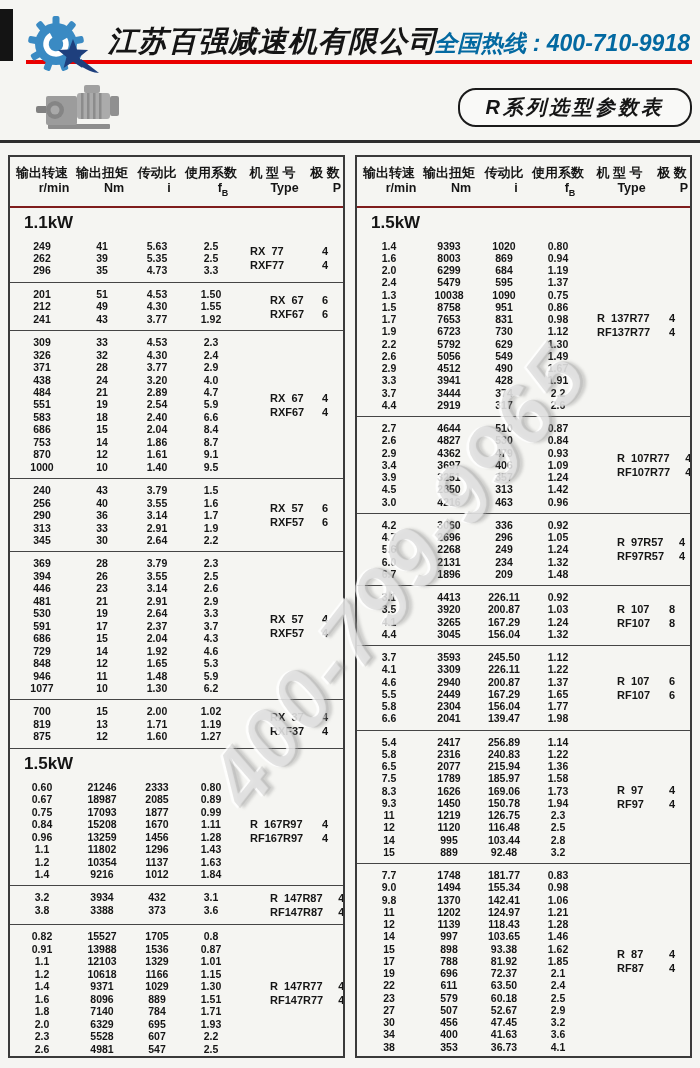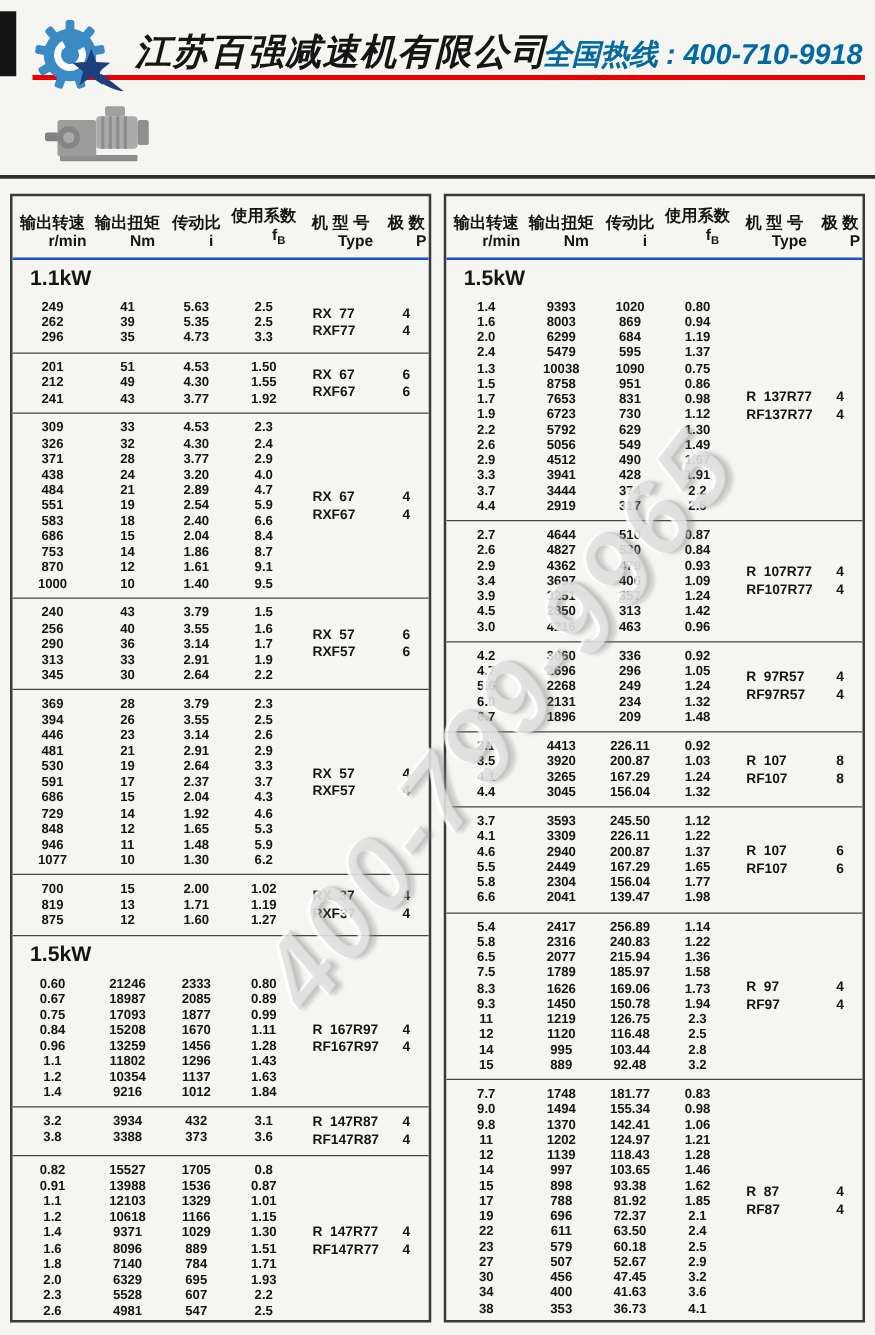--- a/index.html
+++ b/index.html
@@ -26,32 +26,32 @@
     border:2px solid #1a1a1a; border-radius:18px;
     padding:4px 26px; font-size:20px; font-weight:bold; font-style:italic;
     letter-spacing:3px; white-space:nowrap; background:rgba(255,255,255,0.4);
   }
   .dark-line { height:3px; background:#2e2e2e; }
 
   
   .main { display:flex; gap:10px; padding:12px 8px 0 8px; }
   .data-table { flex:1; border:2px solid #3a3a3a; height:903px; overflow:hidden; background:transparent; }
 
-  .thead { display:flex; padding:7px 0 5px 0; border-bottom:2px solid #1d4ed8; font-weight:bold; text-align:center;align-items:flex-end; }
+  .thead { display:flex; padding:7px 0 5px 0; border-bottom:2px solid #7f1d1d; font-weight:bold; text-align:center; }
   .th { white-space:nowrap; }
   .th.c0 { width:64px; } .th.c1 { width:56px; } .th.c2 { width:54px; } .th.c3 { width:54px; }
   .th.c4 { flex:1; } .th.c5 { width:36px; }
   .th-cn { font-size:13px; line-height:17px; }
   .th-unit { font-size:12.5px; line-height:15px;padding-left:24px; }
   .th-unit sub { font-size:9px; }
 
   .tsection.sep { border-top:1.5px solid #454545; }
   .kw { font-size:17px; font-weight:bold; line-height:20px; padding:5px 0 2px 14px; }
   .group { display:flex; padding:5px 0; }
-  .group.sep { border-top:1.5px solid #454545; }
+  .group.sep { border-top:1.5px solid #454545;gap:20px; }
   .rows { width:228px; }
   .drow { display:flex; font-size:10.5px; font-weight:bold; }
   .t-left .drow { line-height:12.45px; }
   .t-right .drow { line-height:12.25px; }
   .cell { text-align:center; }
   .cell.c0 { width:64px; } .cell.c1 { width:56px; } .cell.c2 { width:54px; } .cell.c3 { width:54px; }
   .models { flex:1; display:flex; flex-direction:column; justify-content:center; }
   .mrow { display:flex; font-size:11px; font-weight:bold; line-height:14px; }
   .mtype { flex:1; padding-left:12px; text-align:left; white-space:pre; }
   .mpole { width:36px; text-align:center; }
@@ -103,20 +103,21 @@
     <circle cx="21" cy="30" r="9" fill="#858585"></circle>
     <circle cx="21" cy="30" r="4.5" fill="#a9a9a9"></circle>
     <rect x="43" y="13" width="33" height="26" rx="3" fill="#ababab"></rect>
     <rect x="47" y="13" width="2.5" height="26" fill="#8c8c8c"></rect>
     <rect x="53" y="13" width="2.5" height="26" fill="#8c8c8c"></rect>
     <rect x="59" y="13" width="2.5" height="26" fill="#8c8c8c"></rect>
     <rect x="65" y="13" width="2.5" height="26" fill="#8c8c8c"></rect>
     <rect x="76" y="16" width="9" height="20" rx="2" fill="#909090"></rect>
     <rect x="50" y="5" width="16" height="8" rx="2" fill="#a0a0a0"></rect>
   </svg>
+  <div class="badge">R系列选型参数表</div>
 </div>
 
 <div class="dark-line"></div>
 
 <div class="main">
   <section class="data-table t-left" id="left-table">
       <div class="thead">
         <div class="th c0">
           <div class="th-cn">输出转速</div>
           <div class="th-unit">r/min</div>

